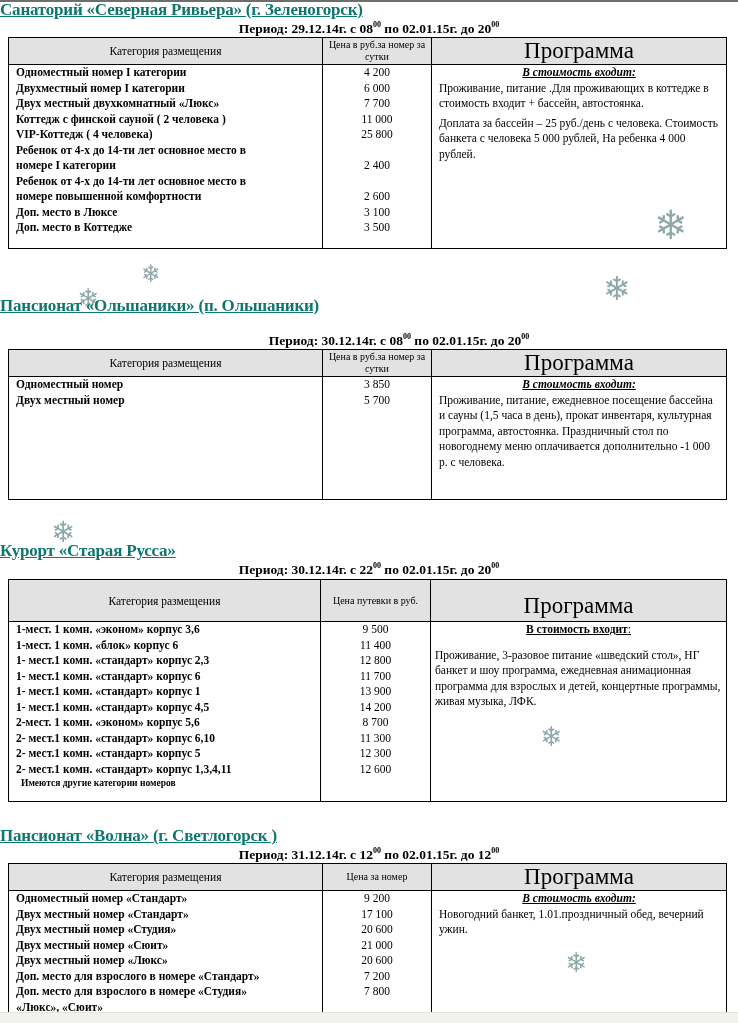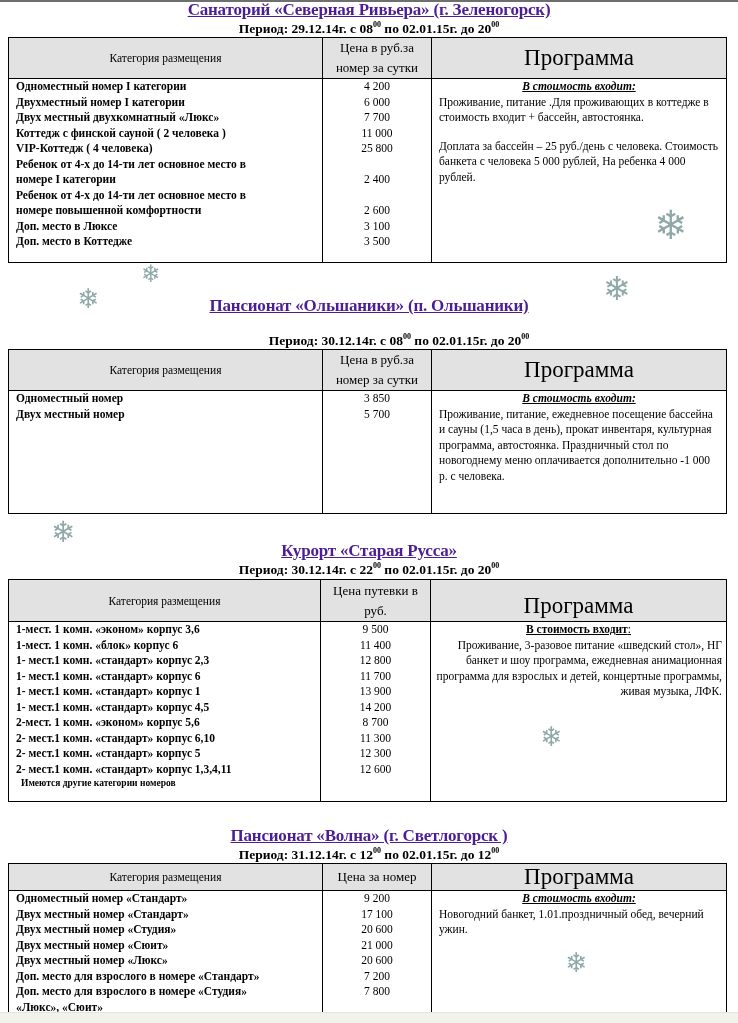--- a/index.html
+++ b/index.html
@@ -1,38 +1,38 @@
 <!DOCTYPE html>
 <html><head>
 <meta charset="utf-8">
 <style>
   html, body { margin:0; padding:0; background:#ffffff; }
   body { width:738px; height:1023px; position:relative; overflow:hidden;
          font-family:"Liberation Serif", "DejaVu Serif", serif; color:#000; }
   .topbar { position:absolute; left:0; top:0; width:738px; height:2px; background:#6e6e6e; }
   .bottombar { position:absolute; left:0; top:1012px; width:738px; height:11px; background:#f2f2ec; border-top:1px solid #e4e4dc; }
-  .section-title { position:absolute; left:0; width:738px; text-align:center;
-         font-weight:bold; color:#4c1d95; text-decoration:underline; font-size:17px; letter-spacing:-0.2px; }
+  .section-title { position:absolute; left:0; width:738px; 
+         font-weight:bold; color:#0f766e; text-decoration:underline; font-size:17px; letter-spacing:-0.2px; }
   .period { position:absolute; left:0; width:738px; text-align:center; font-weight:bold; font-size:13.5px; }
   .period sup { font-size:8px; }
   table.price { position:absolute; left:8px; width:719px; border-collapse:collapse; table-layout:fixed; }
   table.price th { background:#e2e2e2; border:1px solid #000; font-weight:normal; text-align:center; padding:0; }
   table.price td { border-left:1px solid #000; border-right:1px solid #000; vertical-align:top; padding:0; }
   table.price { border-bottom:1px solid #000; }
   .th-cat { font-size:11.5px; }
-  .th-price { font-size:13px; line-height:20px; }
+  .th-price { font-size:10px; line-height:12px; }
   .th-prog { font-size:23px; }
   .cat-list, .price-list { list-style:none; margin:0; padding:0; }
   .cat-list li { font-weight:bold; font-size:11.5px; line-height:15.5px; padding-left:7px; white-space:nowrap; }
   .price-list li { font-size:11.5px; line-height:15.5px; text-align:center; }
   .prog-head { font-weight:bold; font-style:italic; text-align:center; font-size:11.5px; line-height:15.5px;text-decoration:underline; }
   .prog-text { font-size:11.5px; line-height:15.5px; padding-left:7px; padding-right:6px; }
   .prog-text p { margin:0; }
   .centered .prog-head { font-style:normal; }
-  .centered .prog-text { text-align:right; padding-left:4px; padding-right:4px; }
+  .centered .prog-text { text-align:left; padding-left:4px; padding-right:4px;margin-top:10px; }
   .note { font-weight:bold; font-size:9.5px; line-height:13px; padding-left:12px; }
   .flake { position:absolute; color:#8fa9a9; line-height:1; font-family:"DejaVu Sans", sans-serif; }
 </style>
 </head>
 <body>
 
 <div class="topbar"></div>
 
 <div class="section-title" style="top:0px;">Санаторий «Северная Ривьера» (г. Зеленогорск)</div>
 <div class="period" style="top:20px;">
@@ -78,21 +78,21 @@
             <li>&nbsp;</li>
             <li>2 600</li>
             <li>3 100</li>
             <li>3 500</li>
           </ul>
         </td>
     <td>
       <div class="prog-head">В стоимость входит:</div>
       <div class="prog-text">
         <p>Проживание, питание .Для  проживающих в коттедже в стоимость входит + бассейн, автостоянка.</p>
-        <p style="margin-top:13px;">Доплата за бассейн – 25 руб./день с человека. Стоимость банкета с человека 5 000 рублей, На ребенка 4 000 рублей.</p>
+        <p style="margin-top:4px;">Доплата за бассейн – 25 руб./день с человека. Стоимость банкета с человека 5 000 рублей, На ребенка 4 000 рублей.</p>
       </div>
     </td>
   </tr>
 </tbody>
   </table>
 
 <div class="flake" style="left:654px; top:205px; font-size:40px;"><span>❄</span></div>
 <div class="flake" style="left:141px; top:262px; font-size:24px;"><span>❄</span></div>
 <div class="flake" style="left:77px; top:285px; font-size:27px;"><span>❄</span></div>
 <div class="flake" style="left:603px; top:272px; font-size:33px;"><span>❄</span></div>

